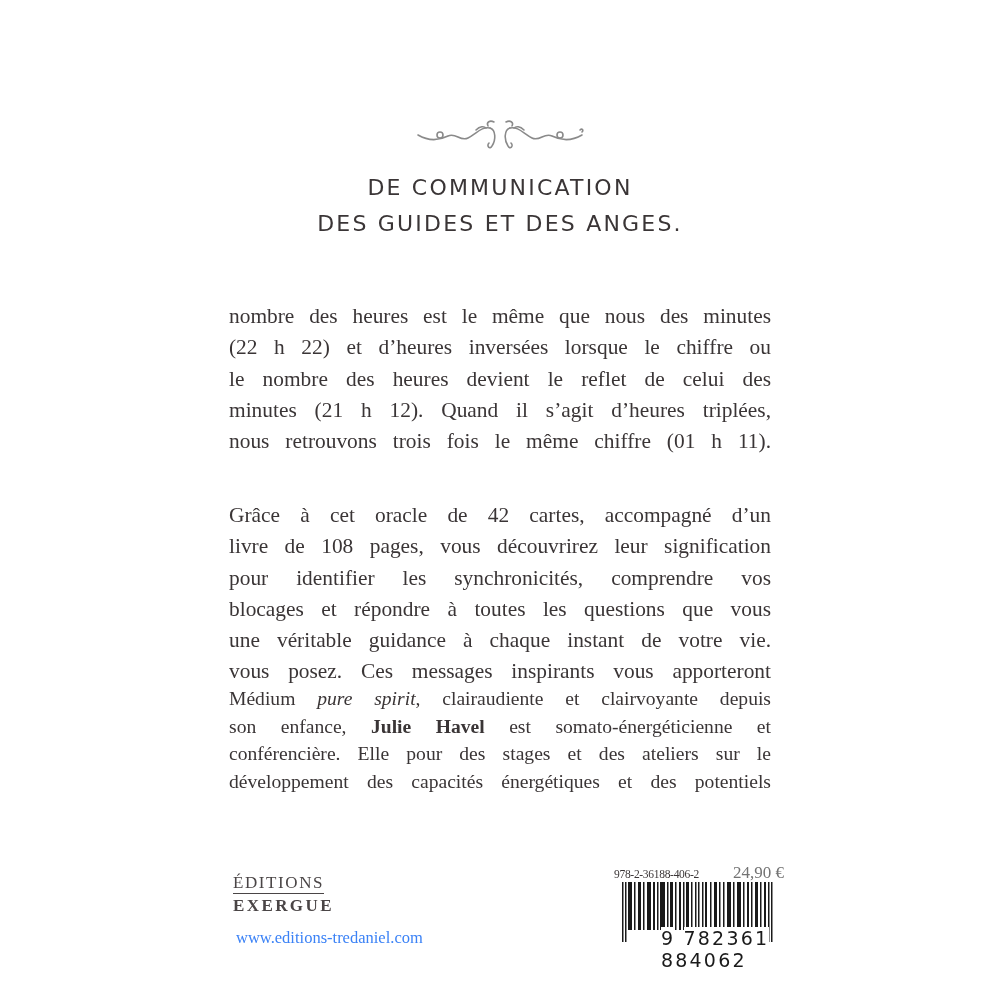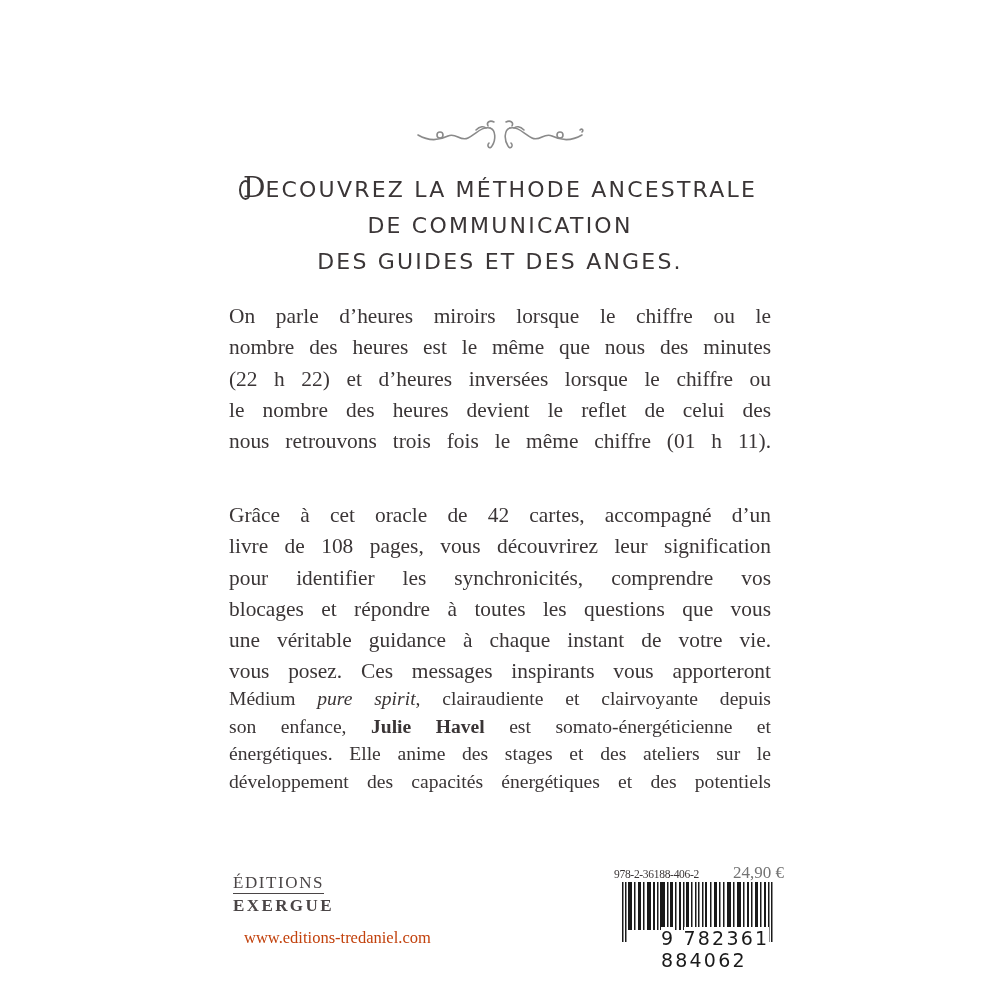--- a/index.html
+++ b/index.html
@@ -93,24 +93,24 @@
     }
     .publisher .exergue {
       font-size: 17px;
       font-weight: bold;
       letter-spacing: 2.4px;
       line-height: 24px;
       display: block;
     }
     .website {
       position: absolute;
-      left: 244px;
+      left: 236px;
       top: 928px;
       font-size: 16.5px;
-      color: #c2410c;
+      color: #3b82f6;
       font-family: "Liberation Serif", serif;
     }
     .isbn-row {
       position: absolute;
       left: 614px;
       top: 863px;
       width: 170px;
       display: flex;
       align-items: baseline;
       justify-content: space-between;
@@ -162,46 +162,45 @@
     <circle cx="150" cy="19" r="3"></circle>
     <path d="M100 12 C 94 14, 94 24, 98 30 C 100 34, 104 30, 101 27"></path>
     <path d="M96 6 C 100 4, 104 6, 102 10"></path>
     <path d="M66 14 C 70 10, 74 10, 76 12"></path>
     <path d="M114 14 C 110 10, 106 10, 104 12"></path>
     <path d="M170 14 C 172 12, 174 14, 172 16"></path>
   </g>
 </svg>
 
 <div class="tagline">
-  <div><span class="dropcap">D</span><span>ecouvrez la méthode ancestrale</span></div>
   <div>de communication</div>
   <div>des guides et des anges.</div>
 </div>
 
 <div class="body-text para1">
-  <span class="line">On parle d’heures miroirs lorsque le chiffre ou le</span>
   <span class="line">nombre des heures est le même que nous des minutes</span>
   <span class="line">(22 h 22) et d’heures inversées lorsque le chiffre ou</span>
   <span class="line">le nombre des heures devient le reflet de celui des</span>
+  <span class="line">minutes (21 h 12). Quand il s’agit d’heures triplées,</span>
   <span class="line">nous retrouvons trois fois le même chiffre (01 h 11).</span>
 </div>
 
 <div class="body-text para2">
   <span class="line">Grâce à cet oracle de 42 cartes, accompagné d’un</span>
   <span class="line">livre de 108 pages, vous découvrirez leur signification</span>
   <span class="line">pour identifier les synchronicités, comprendre vos</span>
   <span class="line">blocages et répondre à toutes les questions que vous</span>
   <span class="line">une véritable guidance à chaque instant de votre vie.</span>
   <span class="line">vous posez. Ces messages inspirants vous apporteront</span>
 </div>
 
 <div class="body-text para3">
   <span class="line"><span>Médium </span><em>pure spirit</em><span>, clairaudiente et clairvoyante depuis</span></span>
   <span class="line"><span>son enfance, </span><strong>Julie Havel</strong><span> est somato-énergéticienne et</span></span>
-  <span class="line">énergétiques. Elle anime des stages et des ateliers sur le</span>
+  <span class="line">conférencière. Elle pour des stages et des ateliers sur le</span>
   <span class="line">développement des capacités énergétiques et des potentiels</span>
 </div>
 
 <div class="publisher">
   <span class="ed">ÉDITIONS</span>
   <span class="exergue">EXERGUE</span>
 </div>
 
 <div class="website">www.editions-tredaniel.com</div>
 

